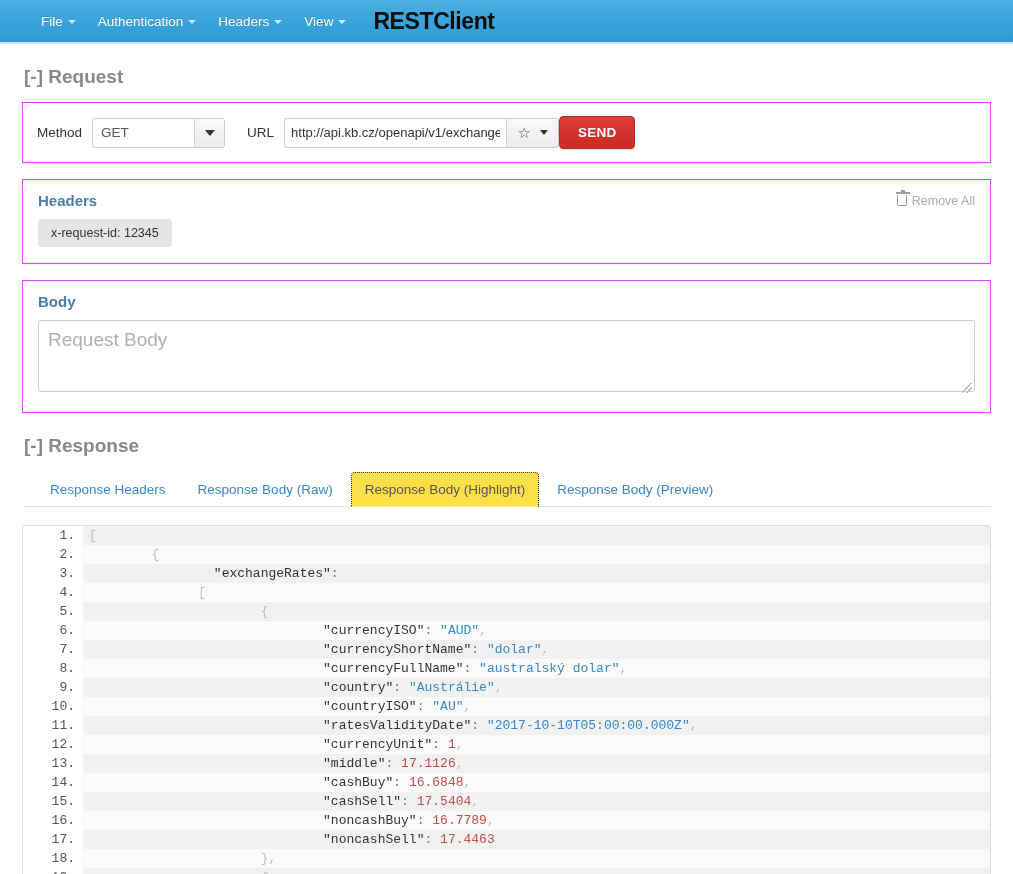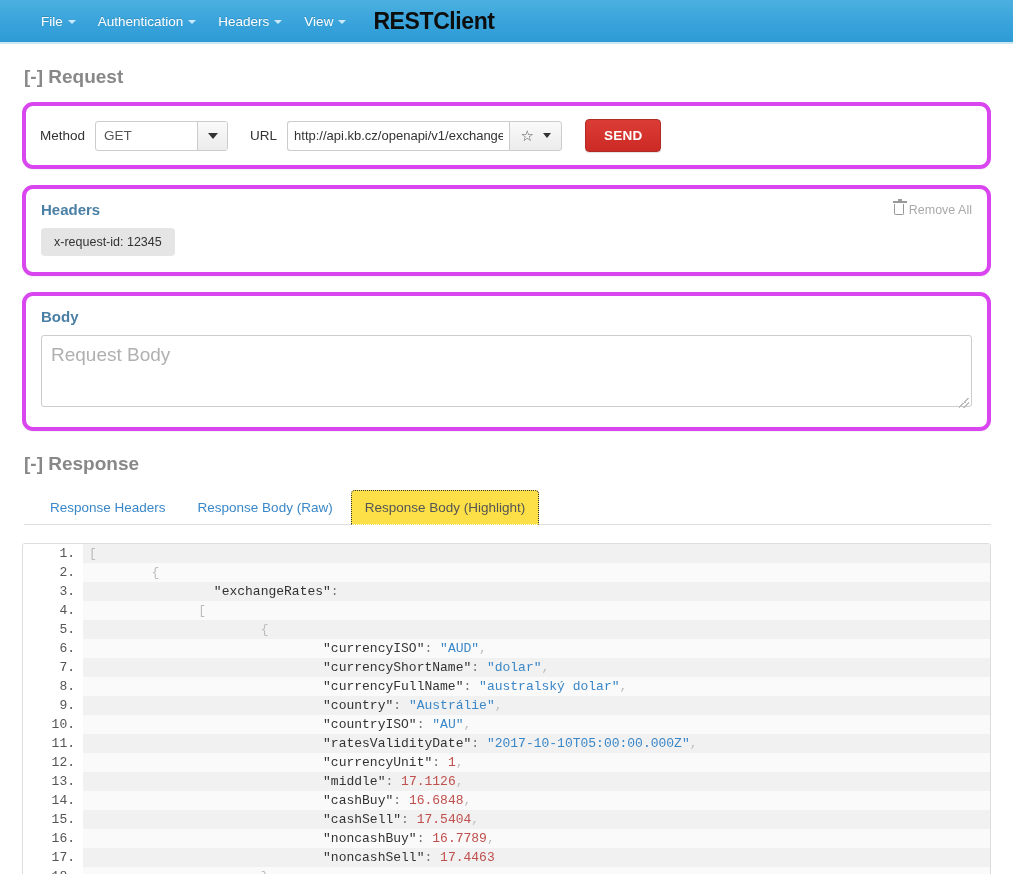--- a/index.html
+++ b/index.html
@@ -58,22 +58,22 @@
   .section-title {
     font-size: 19px;
     font-weight: bold;
     color: #888888;
     margin: 22px 0 14px 2px;
     user-select: none;
   }
   .section-title .toggler { cursor: pointer; }
 
   .panel {
-    border: 4px solid #d946ef;
-    border-radius: 11px;
+    border: 1px solid #d946ef;
+    border-radius: 0;
     background: #ffffff;
     box-shadow: 0 1px 1px rgba(0,0,0,.05);
     margin-bottom: 16px;
   }
 
   
   .request-bar {
     display: flex;
     align-items: center;
     padding: 13px 14px;
@@ -142,21 +142,20 @@
     border-right: 5px solid transparent;
     border-top: 6px solid #333;
   }
   .chev.sm {
     border-left: 4px solid transparent;
     border-right: 4px solid transparent;
     border-top: 5px solid #333;
   }
 
   .send-btn {
-    margin-left: 23px;
     background: linear-gradient(to bottom,#dc3c36,#cc2a25);
     border: 1px solid #b32b27;
     color: #ffffff;
     font-size: 13.5px;
     font-weight: bold;
     padding: 8px 18px;
     border-radius: 4px;
     cursor: pointer;
     box-shadow: 0 1px 1px rgba(0,0,0,.12);
     letter-spacing: .2px;
@@ -399,20 +398,21 @@
 
   <div class="section-title">
     <span class="toggler">[-]</span>
     <span>Response</span>
   </div>
 
   <div class="tabs">
       <div class="tab">Response Headers</div>
       <div class="tab">Response Body (Raw)</div>
       <div class="tab active">Response Body (Highlight)</div>
+      <div class="tab">Response Body (Preview)</div>
     </div>
 
   <div class="code-panel">
     <div class="code-scroll">
         <div class="code-line odd"><span class="gutter">1.</span><span class="code-text"><span class="tok-punct">[</span></span></div>
         <div class="code-line even"><span class="gutter">2.</span><span class="code-text">        <span class="tok-punct">{</span></span></div>
         <div class="code-line odd"><span class="gutter">3.</span><span class="code-text">                <span class="tok-key">"exchangeRates"</span><span class="tok-colon">:</span></span></div>
         <div class="code-line even"><span class="gutter">4.</span><span class="code-text">              <span class="tok-punct">[</span></span></div>
         <div class="code-line odd"><span class="gutter">5.</span><span class="code-text">                      <span class="tok-punct">{</span></span></div>
         <div class="code-line even"><span class="gutter">6.</span><span class="code-text">                              <span class="tok-key">"currencyISO"</span><span class="tok-colon">: </span><span class="tok-str">"AUD"</span><span class="tok-punct">,</span></span></div>

